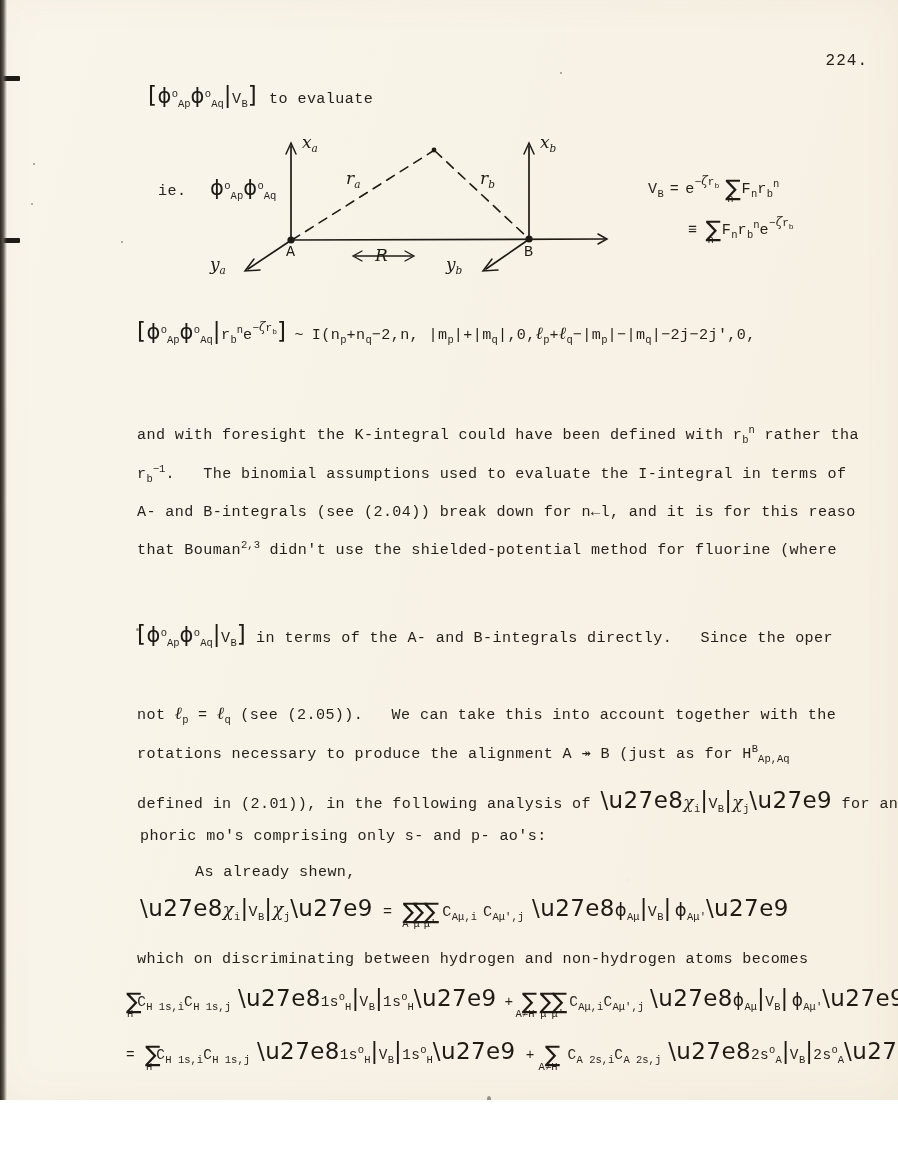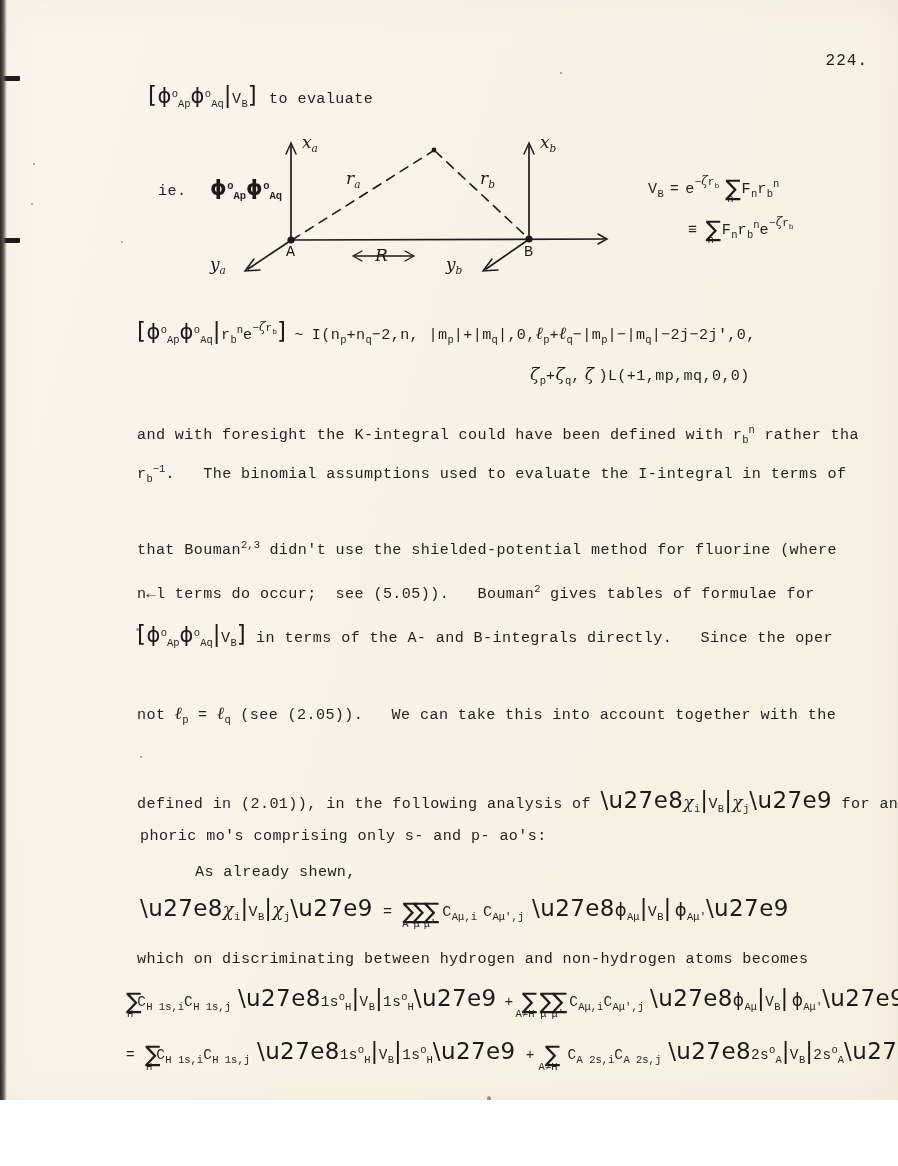--- a/index.html
+++ b/index.html
@@ -60,21 +60,21 @@
   <div class="spk" style="left:136px;top:628px;width:3px;height:3px;"></div>
   <div class="spk" style="left:140px;top:756px;width:2px;height:2px;"></div>
   <div class="spk" style="left:487px;top:1096px;width:4px;height:5px;"></div>
   <div class="spk" style="left:197px;top:1146px;width:2px;height:2px;"></div>
 
   <div id="pageno">224.</div>
 
   <div class="t" style="left:148px;top:82px;"><span class="brk hw">[</span><span class="phi hw">ϕ</span><span class="sup">o</span><span class="sub">Ap</span><span class="phi hw">ϕ</span><span class="sup">o</span><span class="sub">Aq</span><span class="brk hw">|</span><span>V</span><span class="sub">B</span><span class="brk hw">]</span><span style="margin-left:12px">to evaluate</span></div>
 
   <div class="t" style="left:158px;top:182px;">ie.</div>
-  <div class="t" style="left:210px;top:176px;font-weight:bold;"><span class="phi hw">ϕ</span><span class="sup">o</span><span class="sub">Ap</span><span class="phi hw">ϕ</span><span class="sup">o</span><span class="sub">Aq</span></div>
+  <div class="t" style="left:210px;top:176px;"><span class="phi hw">ϕ</span><span class="sup">o</span><span class="sub">Ap</span><span class="phi hw">ϕ</span><span class="sup">o</span><span class="sub">Aq</span></div>
 
   <div id="diagram">
     <svg width="480" height="150" viewBox="0 0 480 150">
       <g stroke="#1e1b17" fill="none" stroke-linecap="round">
 
         <path d="M140 112 L 455 111" stroke-width="1.7"></path>
         <path d="M448 106 L457 111 L448 116" stroke-width="1.5"></path>
 
         <path d="M141 112 L 141 18" stroke-width="1.7"></path>
         <path d="M136 26 L141 15 L146 26" stroke-width="1.5"></path>
@@ -113,36 +113,36 @@
     <div class="dlbl" style="left:225px;top:117px;font-style:italic;">R</div>
   </div>
 
   <div class="t" style="left:648px;top:172px;"><span>V</span><span class="sub">B</span><span style="margin:0 6px">=</span><span>e</span><span class="sup" style="vertical-align:8px;font-size:11px"><span>−</span><span class="zet" style="font-size:12px">ζ</span><span>r</span><span style="font-size:8px;vertical-align:-3px">b</span></span><span class="sig hw" style="margin-left:6px;position:relative;top:3px">∑</span><span class="sub" style="vertical-align:-9px;margin-left:-14px">n</span><span style="margin-left:8px">F</span><span class="sub">n</span><span>r</span><span class="sub">b</span><span class="sup">n</span></div>
 
   <div class="t" style="left:688px;top:213px;"><span>≡</span><span class="sig hw" style="margin-left:8px;position:relative;top:3px">∑</span><span class="sub" style="vertical-align:-9px;margin-left:-14px">n</span><span style="margin-left:8px">F</span><span class="sub">n</span><span>r</span><span class="sub">b</span><span class="sup">n</span><span>e</span><span class="sup" style="vertical-align:8px;font-size:11px"><span>−</span><span class="zet" style="font-size:12px">ζ</span><span>r</span><span style="font-size:8px;vertical-align:-3px">b</span></span></div>
 
 
   <div class="t" style="left:137px;top:318px;"><span class="brk hw">[</span><span class="phi hw">ϕ</span><span class="sup">o</span><span class="sub">Ap</span><span class="phi hw">ϕ</span><span class="sup">o</span><span class="sub">Aq</span><span class="brk hw">|</span><span>r</span><span class="sub">b</span><span class="sup">n</span><span>e</span><span class="sup" style="vertical-align:8px;font-size:11px"><span>−</span><span class="zet" style="font-size:12px">ζ</span><span>r</span><span style="font-size:8px;vertical-align:-3px">b</span></span><span class="brk hw">]</span><span style="margin:0 8px">~</span><span>I(n</span><span class="sub">p</span><span>+n</span><span class="sub">q</span><span>−2,n, |m</span><span class="sub">p</span><span>|+|m</span><span class="sub">q</span><span>|,0,</span><span class="ell hw">ℓ</span><span class="sub">p</span><span>+</span><span class="ell hw">ℓ</span><span class="sub">q</span><span>−|m</span><span class="sub">p</span><span>|−|m</span><span class="sub">q</span><span>|−2j−2j',0,</span></div>
 
-  <div class="t" style="left:530px;top:364px;"><span class="zet hw">ζ</span><span class="sub">p</span><span>+</span><span class="zet hw">ζ</span><span class="sub">q</span><span>,</span><span class="zet hw" style="margin-left:4px">ζ</span><span style="margin-left:4px">)L(+1,mp,mq,0,0)</span></div>
 
   <div class="t" style="left:137px;top:424px;"><span>and with foresight the K-integral could have been defined with r</span><span class="sub">b</span><span class="sup">n</span><span> rather tha</span></div>
 
   <div class="t" style="left:137px;top:463px;"><span>r</span><span class="sub">b</span><span class="sup">−1</span><span>.   The binomial assumptions used to evaluate the I-integral in terms of</span></div>
 
+  <div class="t" style="left:137px;top:503px;">A- and B-integrals (see (2.04)) break down for n←l, and it is for this reasο</div>
 
   <div class="t" style="left:137px;top:539px;"><span>that Bouman</span><span class="sup">2,3</span><span> didn't use the shielded-potential method for fluorine (where</span></div>
 
-  <div class="t" style="left:137px;top:583px;"><span>n←l terms do occur;  see (5.05)).   Bouman</span><span class="sup">2</span><span> gives tables of formulae for</span></div>
 
   <div class="t" style="left:137px;top:621px;"><span class="brk hw">[</span><span class="phi hw">ϕ</span><span class="sup">o</span><span class="sub">Ap</span><span class="phi hw">ϕ</span><span class="sup">o</span><span class="sub">Aq</span><span class="brk hw">|</span><span>V</span><span class="sub">B</span><span class="brk hw">]</span><span style="margin-left:10px">in terms of the A- and B-integrals directly.   Since the oper</span></div>
 
 
   <div class="t" style="left:137px;top:703px;"><span>not </span><span class="ell hw">ℓ</span><span class="sub">p</span><span> = </span><span class="ell hw">ℓ</span><span class="sub">q</span><span> (see (2.05)).   We can take this into account together with the</span></div>
 
+  <div class="t" style="left:137px;top:743px;"><span>rotations necessary to produce the alignment A ↠ B (just as for H</span><span class="sup">B</span><span class="sub">Ap,Aq</span></div>
 
   <div class="t" style="left:137px;top:787px;"><span>defined in (2.01)), in the following analysis of </span><span class="ang hw">\u27e8</span><span class="hand" style="font-size:17px">χ</span><span class="sub">i</span><span class="ang hw">|</span><span>V</span><span class="sub">B</span><span class="ang hw">|</span><span class="hand" style="font-size:17px">χ</span><span class="sub">j</span><span class="ang hw">\u27e9</span><span> for any chroπ</span></div>
 
   <div class="t" style="left:140px;top:827px;text-align:right;">phoric mo's comprising only s- and p- ao's:</div>
 
   <div class="t" style="left:195px;top:863px;">As already shewn,</div>
 
   <div class="t" style="left:140px;top:895px;"><span class="ang hw">\u27e8</span><span class="hand" style="font-size:18px">χ</span><span class="sub">i</span><span class="ang hw">|</span><span>V</span><span class="sub">B</span><span class="ang hw">|</span><span class="hand" style="font-size:18px">χ</span><span class="sub">j</span><span class="ang hw">\u27e9</span><span style="margin:0 10px">=</span><span class="sig hw" style="position:relative;top:3px">∑</span><span class="sub" style="vertical-align:-11px;margin-left:-16px">A</span><span class="sig hw" style="position:relative;top:3px;margin-left:4px">∑</span><span class="sub" style="vertical-align:-11px;margin-left:-15px">μ</span><span class="sig hw" style="position:relative;top:3px;margin-left:4px">∑</span><span class="sub" style="vertical-align:-11px;margin-left:-16px">μ'</span><span style="margin-left:6px">C</span><span class="sub">Aμ,i</span><span style="margin-left:6px">C</span><span class="sub">Aμ',j</span><span class="ang hw" style="margin-left:8px">\u27e8</span><span class="phi hw" style="font-size:18px">ϕ</span><span class="sub">Aμ</span><span class="ang hw">|</span><span>V</span><span class="sub">B</span><span class="ang hw">|</span><span class="phi hw" style="font-size:18px;margin-left:3px">ϕ</span><span class="sub">Aμ'</span><span class="ang hw">\u27e9</span></div>
 
   <div class="t" style="left:137px;top:950px;">which on discriminating between hydrogen and non-hydrogen atoms becomes</div>

